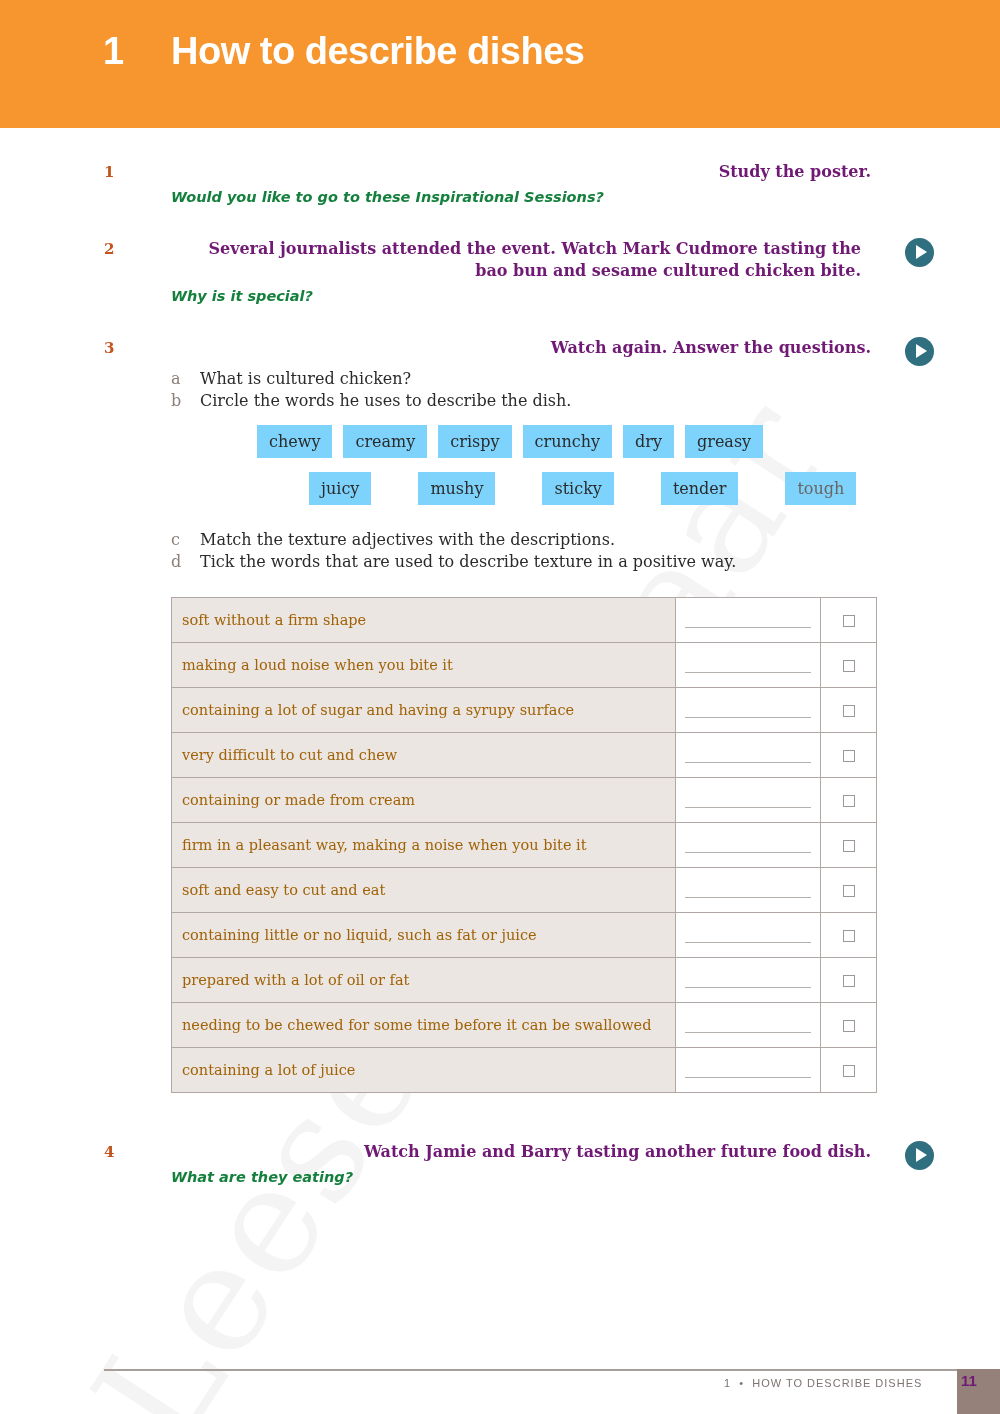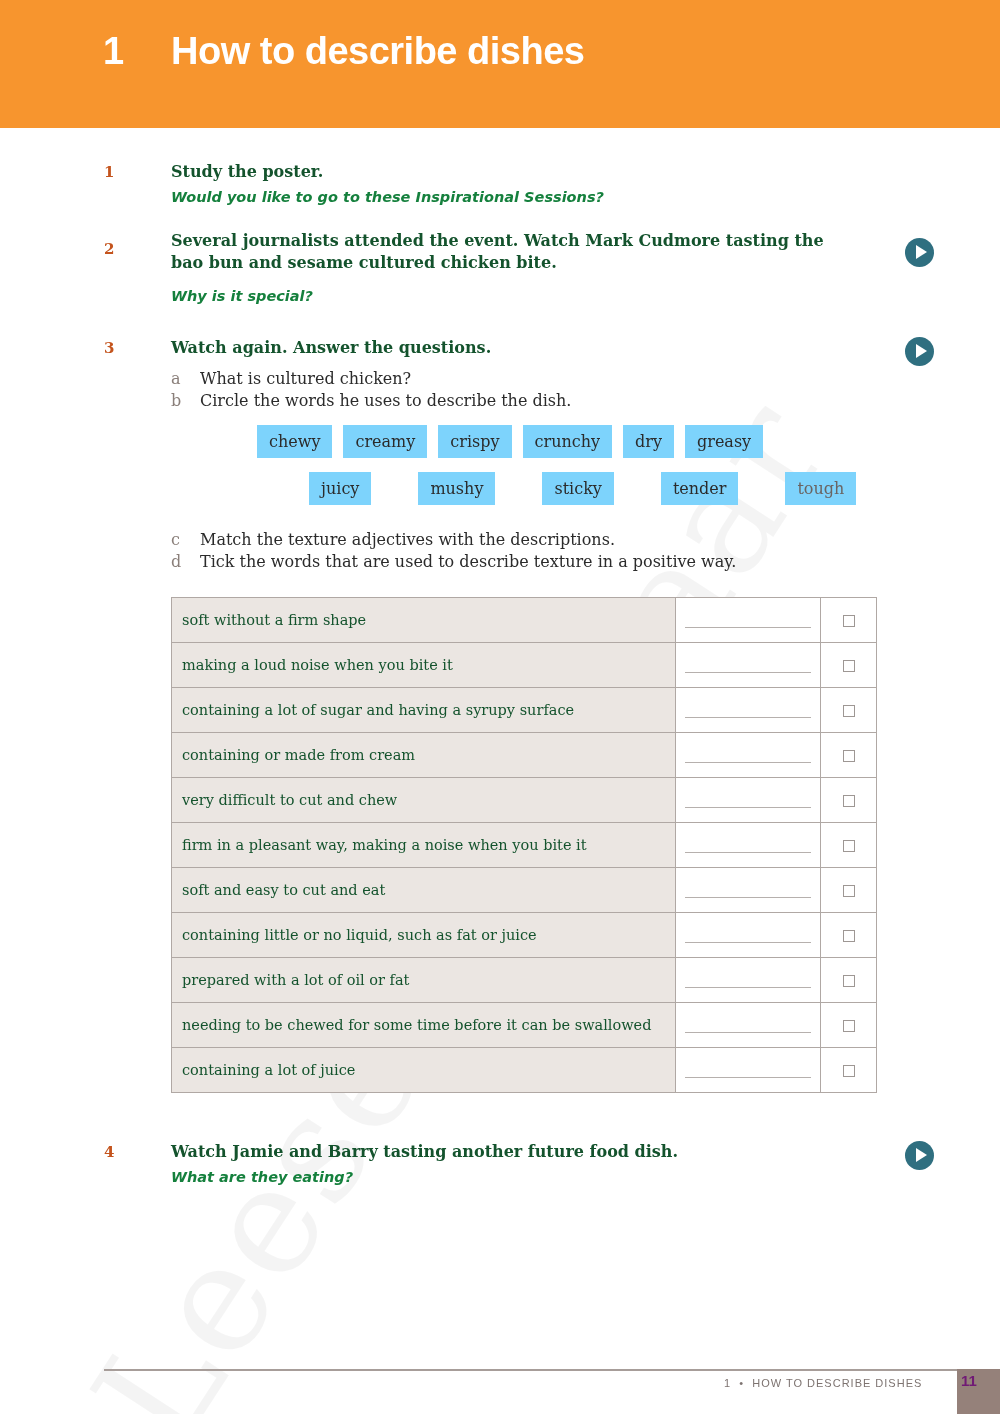--- a/index.html
+++ b/index.html
@@ -36,21 +36,21 @@
       letter-spacing: 4px;
     }
     .ex-num {
       position: absolute; left: 104px;
       font-family: "DejaVu Serif", serif; font-weight: bold;
       font-size: 15px; color: #c4541d;
     }
     .ex-instr {
       position: absolute; left: 171px; width: 700px;
       font-family: "DejaVu Serif", serif; font-weight: bold;
-      font-size: 16px; color: #14532d; line-height: 22px;
+      font-size: 16px; color: #701a75; line-height: 22px; text-align: right;
     }
     .ex-q {
       position: absolute; left: 171px;
       font-family: "DejaVu Sans", sans-serif; font-style: italic; font-weight: bold;
       font-size: 14.5px; color: #15803d;
     }
     .play {
       position: absolute; width: 29px; height: 29px; border-radius: 50%;
       background: #2f6f80; cursor: pointer;
     }
@@ -73,21 +73,21 @@
     .chip.faded { color: #6a6462; }
     table.match {
       position: absolute; left: 171px; top: 597px;
       border-collapse: collapse; width: 706px;
     }
     table.match td {
       border: 1.5px solid #b0a8a4; height: 44px; padding: 0;
     }
     td.desc {
       background: #ebe6e2; width: 498px; padding-left: 10px !important;
-      font-size: 14.5px; color: #14532d;
+      font-size: 14.5px; color: #a16207;
     }
     td.answer { width: 146px; background: #fff; position: relative; }
     td.answer .line {
       position: absolute; left: 9px; right: 9px; bottom: 14px;
       border-bottom: 1px solid #b6b0ad; height: 0;
     }
     td.tick { width: 55px; background: #fff; text-align: center; }
     .box {
       display: inline-block; width: 10px; height: 10px;
       border: 1px solid #9e9794; vertical-align: middle;
@@ -119,21 +119,21 @@
 <div class="header">
   <div class="header-num">1</div>
   <div class="header-title">How to describe dishes</div>
 </div>
 
 <div class="ex-num" style="top:163px;">1</div>
 <div class="ex-instr" style="top:161px;">Study the poster.</div>
 <div class="ex-q" style="top:189px;">Would you like to go to these Inspirational Sessions?</div>
 
 <div class="ex-num" style="top:240px;">2</div>
-<div class="ex-instr" style="top:230px; width:690px;">Several journalists attended the event. Watch Mark Cudmore tasting the bao bun and sesame cultured chicken bite.</div>
+<div class="ex-instr" style="top:238px; width:690px;">Several journalists attended the event. Watch Mark Cudmore tasting the bao bun and sesame cultured chicken bite.</div>
 <div class="ex-q" style="top:288px;">Why is it special?</div>
 <div class="play" style="left:905px; top:238px;"></div>
 
 <div class="ex-num" style="top:339px;">3</div>
 <div class="ex-instr" style="top:337px;">Watch again. Answer the questions.</div>
 <div class="play" style="left:905px; top:337px;"></div>
 
 <div class="sub" style="top:369px;">
   <span class="letter">a</span><span>What is cultured chicken?</span>
 </div>
@@ -181,28 +181,28 @@
         <td class="tick"><span class="box"></span></td>
       </tr>
       <tr>
         <td class="desc">containing a lot of sugar and having a syrupy surface</td>
         <td class="answer">
           <div class="line"></div>
         </td>
         <td class="tick"><span class="box"></span></td>
       </tr>
       <tr>
+        <td class="desc">very difficult to cut and chew</td>
+        <td class="answer">
+          <div class="line"></div>
+        </td>
+        <td class="tick"><span class="box"></span></td>
+      </tr>
+      <tr>
         <td class="desc">containing or made from cream</td>
-        <td class="answer">
-          <div class="line"></div>
-        </td>
-        <td class="tick"><span class="box"></span></td>
-      </tr>
-      <tr>
-        <td class="desc">very difficult to cut and chew</td>
         <td class="answer">
           <div class="line"></div>
         </td>
         <td class="tick"><span class="box"></span></td>
       </tr>
       <tr>
         <td class="desc">firm in a pleasant way, making a noise when you bite it</td>
         <td class="answer">
           <div class="line"></div>
         </td>

